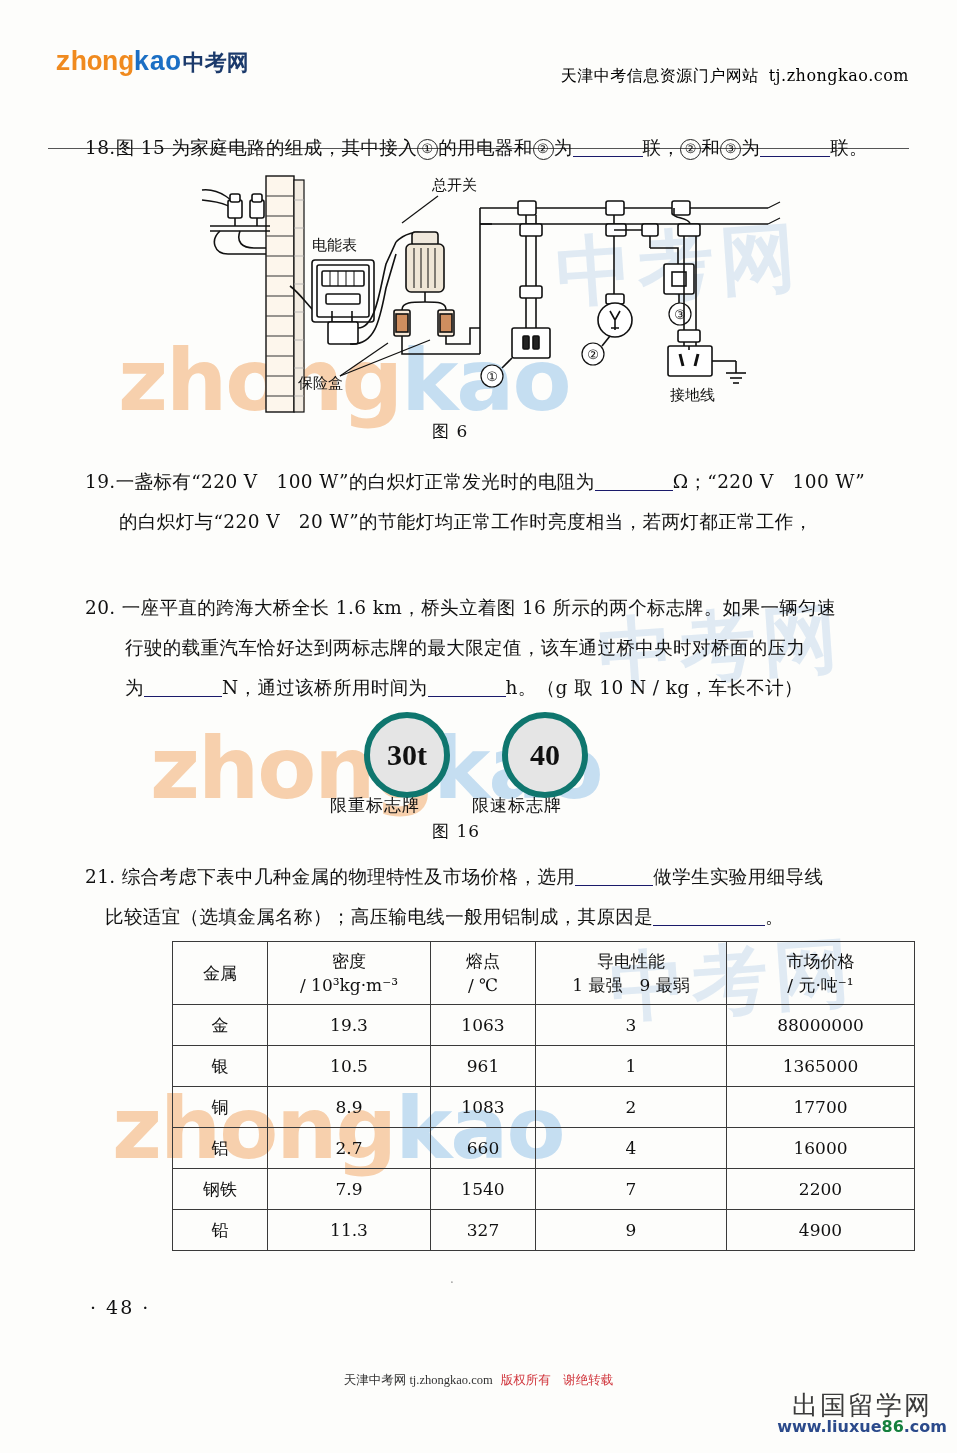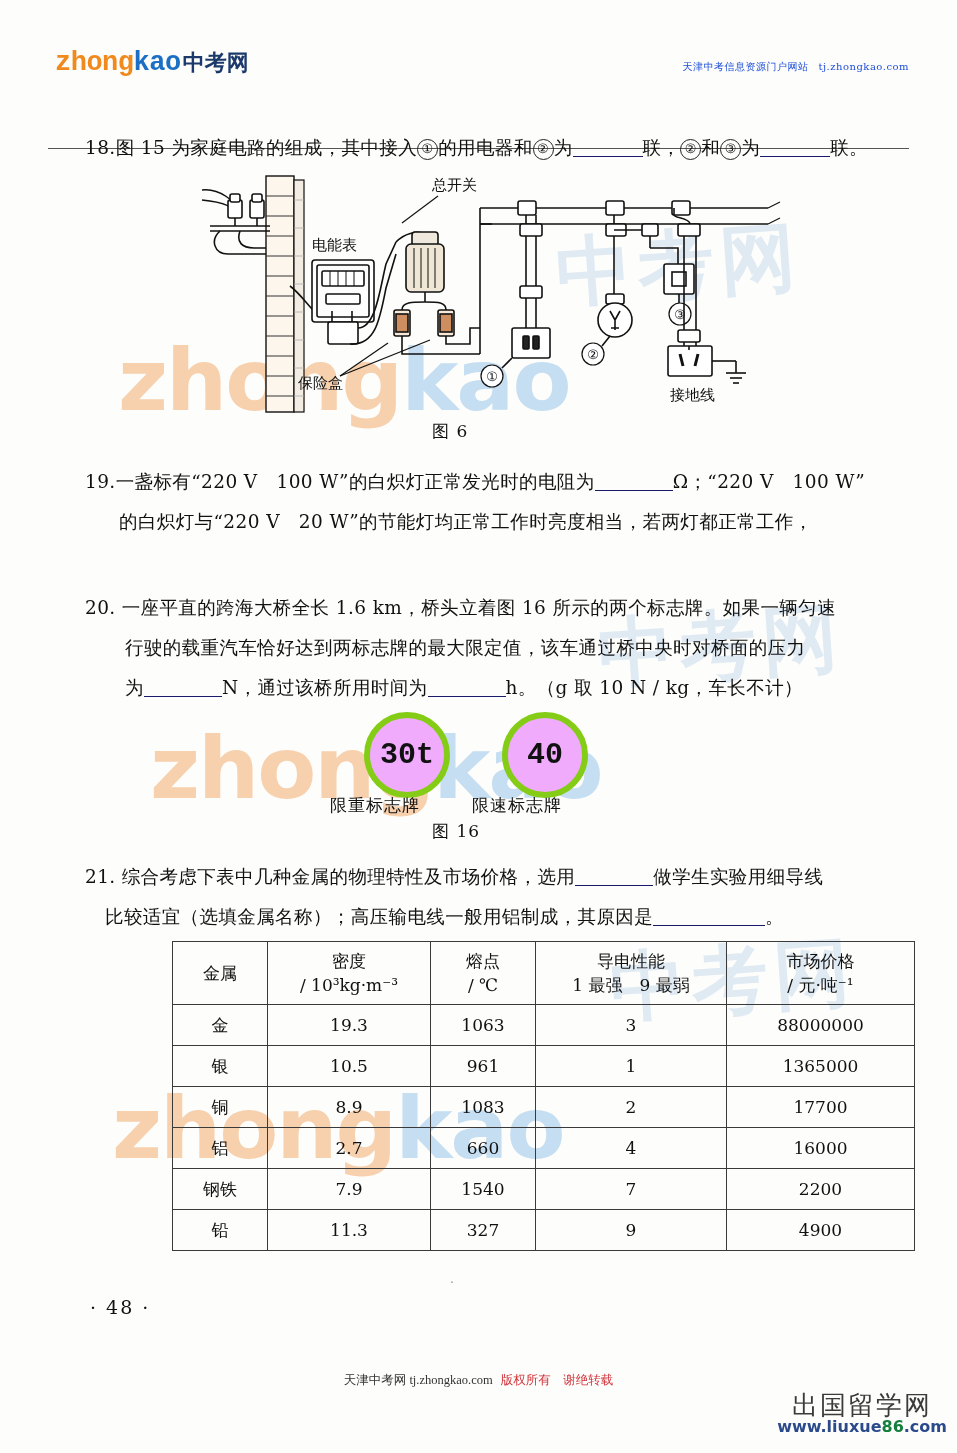--- a/index.html
+++ b/index.html
@@ -25,39 +25,39 @@
   .wm4{left:556px;top:215px;transform:rotate(-4deg);opacity:.8;}
   .wm5{left:598px;top:596px;transform:rotate(-4deg);opacity:.8;}
   .wm6{left:610px;top:930px;transform:rotate(-4deg);opacity:.8;}
 
   
   .header{position:absolute;left:0;right:0;top:48px;height:62px;}
   .logo{position:absolute;left:55px;top:0px;font-family:Liberation Mono, monospace;font-weight:bold;font-size:27px;letter-spacing:-.5px;}
   .logo .z{color:#f08a1e;}
   .logo .k{color:#1b6fc4;}
   .logo .cn{color:#1b3a6b;font-size:22px;letter-spacing:0;margin-left:2px;}
-  .hdr-right{position:absolute;right:48px;top:12px;font-size:10px;color:#1d4ed8;font-family:"DejaVu Sans","Liberation Sans",sans-serif;letter-spacing:.5px;}
+  .hdr-right{position:absolute;right:48px;top:18px;font-size:16px;color:#000000;font-family:"DejaVu Sans","Liberation Sans",sans-serif;letter-spacing:.5px;}
   .hdr-right .url{margin-left:10px;font-family:"DejaVu Serif","Liberation Serif",serif;}
   .hr{position:absolute;left:48px;right:48px;top:100px;border-top:1.4px solid #555;}
 
   
   .q{position:absolute;font-size:18.5px;line-height:40px;letter-spacing:.4px;}
   .blank{display:inline-block;border-bottom:1.6px solid #1a1a6a;vertical-align:-3px;} .b70{width:70px;} .b78{width:78px;} .b110{width:112px;} 
   .cir{display:inline-block;width:19px;height:19px;line-height:17px;border:1.4px solid #222;border-radius:50%;text-align:center;font-size:13px;vertical-align:1px;}
 
   
   .fig15{position:absolute;left:180px;top:168px;width:610px;height:250px;}
   .fig15 svg{width:100%;height:100%;}
   .figcap{position:absolute;font-size:17px;letter-spacing:1px;}
 
   
   .fig16{position:absolute;left:330px;top:712px;width:300px;height:125px;}
-  .sign{position:absolute;width:74px;height:74px;border:6px solid #84cc16;border-radius:50%;
+  .sign{position:absolute;width:74px;height:74px;border:6px solid #0f766e;border-radius:50%;
         display:flex;align-items:center;justify-content:center;
-        font-family:Liberation Mono, monospace;font-size:30px;font-weight:bold;color:#111;background:#f0abfc;}
+        font-family:Liberation Serif, serif;font-size:30px;font-weight:bold;color:#111;background:#e5e5e5;}
   .signlbl{position:absolute;font-size:17px;letter-spacing:1px;}
 
   
   .tbl{position:absolute;left:172px;top:941px;border-collapse:collapse;background:transparent;}
   .tbl td,.tbl th{border:1.3px solid #3a3a3a;font-weight:normal;font-size:17px;text-align:center;}
   .tbl thead td{height:58px;line-height:24px;padding:2px 6px;}
   .tbl tbody td{height:38px;}
   .c-metal{width:82px;}
   .c-den{width:150px;}
   .c-melt{width:92px;}

